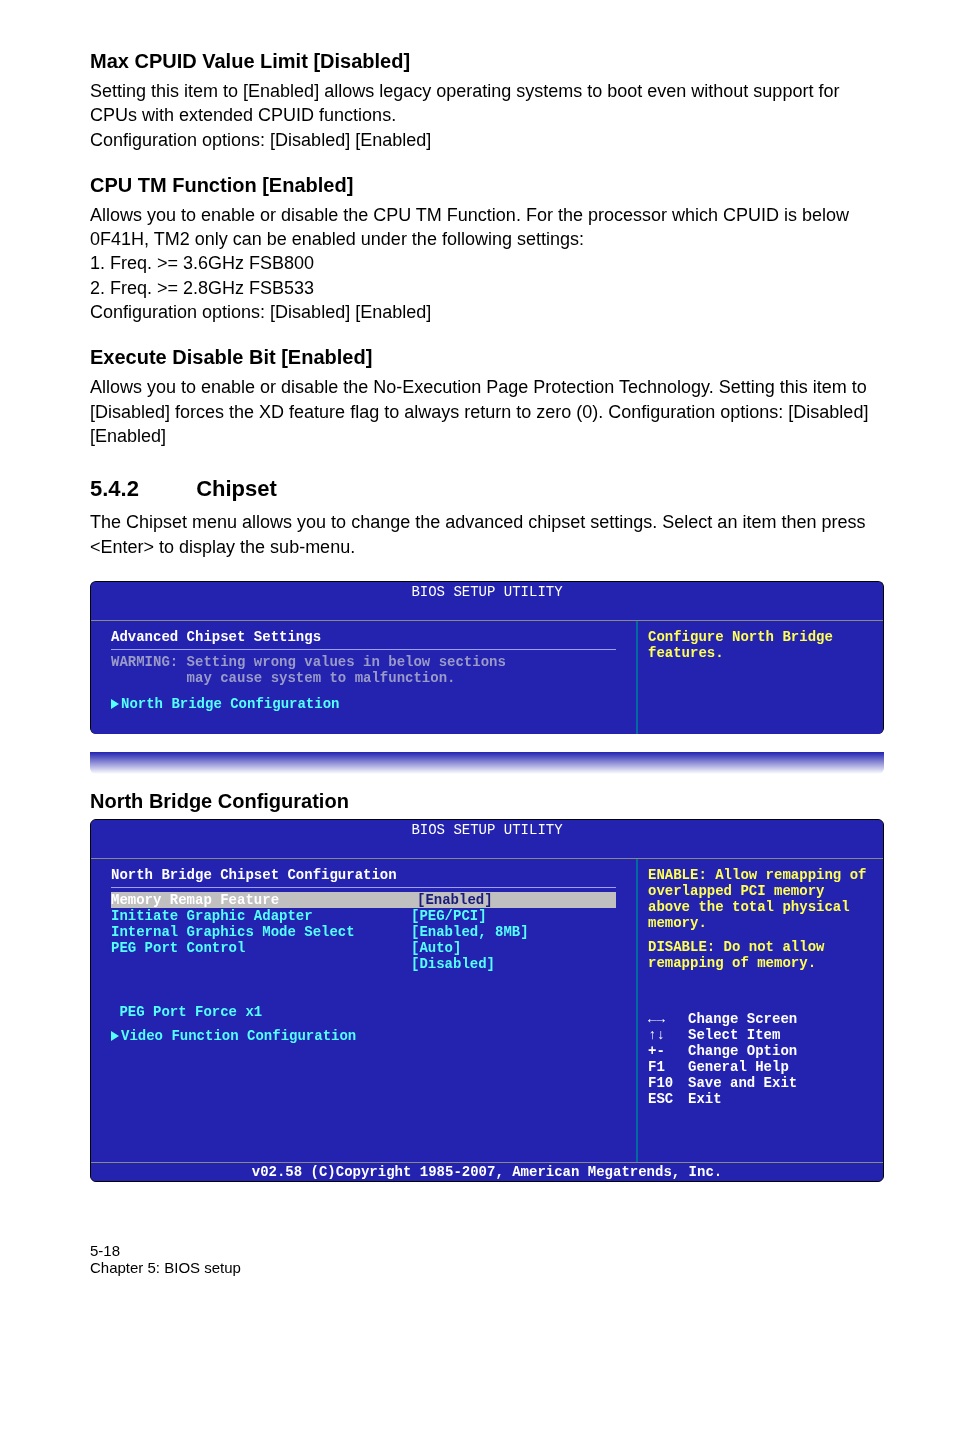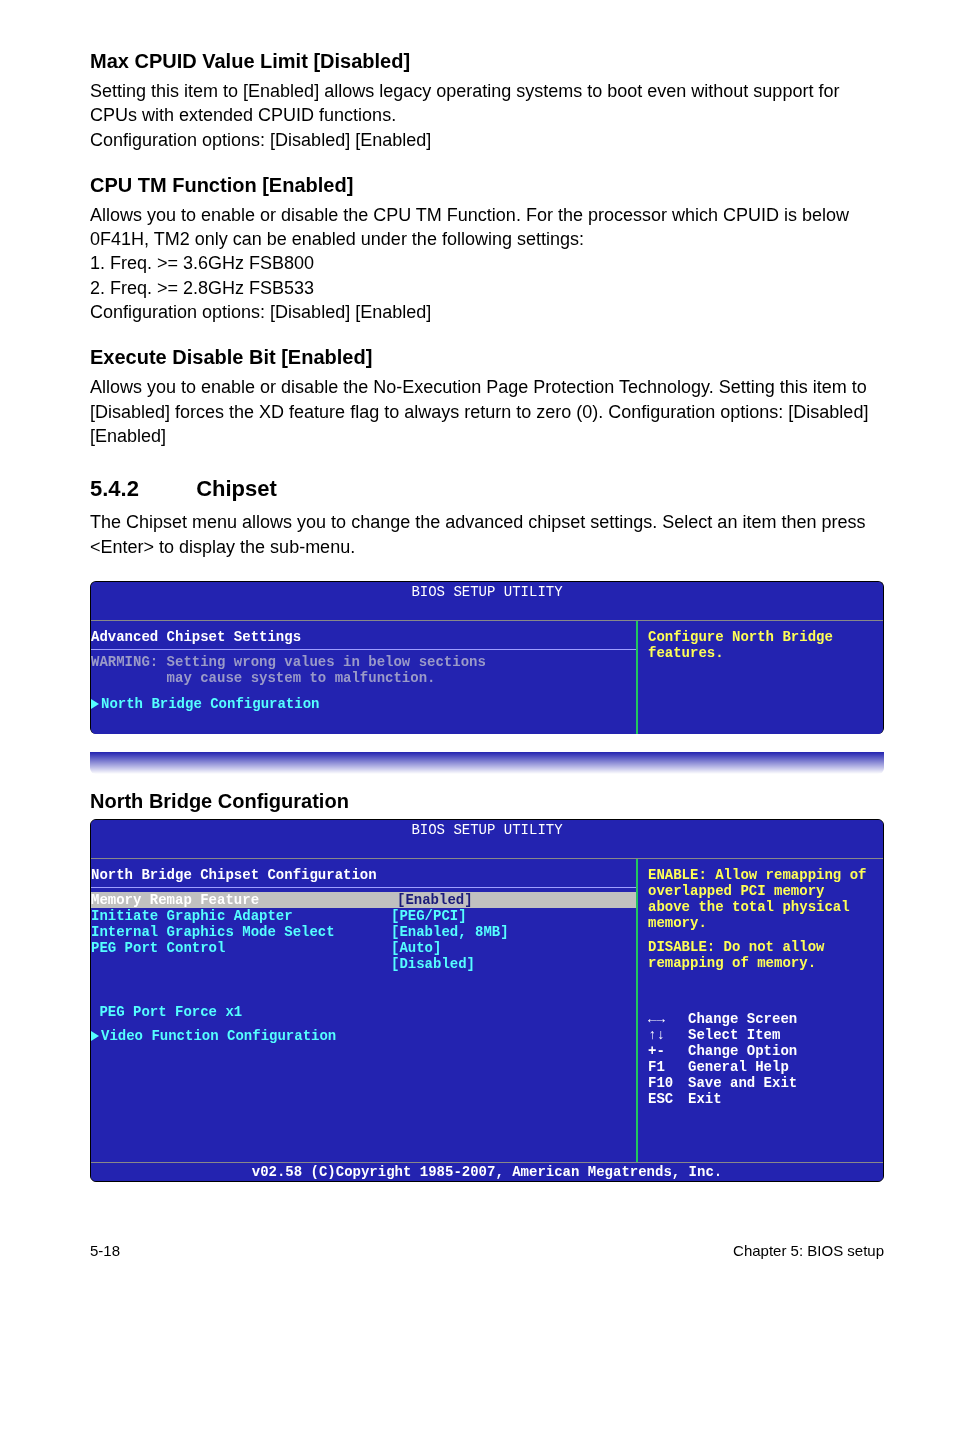--- a/index.html
+++ b/index.html
@@ -64,22 +64,22 @@
     margin-top: 32px;
   }
   .bios-content-row {
     display: flex;
     border-top: 1px solid #888;
   }
   .bios-left {
     flex: 1;
     background: #2323b0;
     color: #fff;
-    padding: 8px 0;
-    border-right: 2px solid #22c55e;
+    padding: 8px 20px;
+    border-right: 2px solid #0369a1;
     position: relative;
   }
   .bios-right {
     width: 225px;
     background: #2323b0;
     color: #ffff55;
     padding: 8px 10px;
     font-weight: bold;
   }
   .bios-heading-white {
@@ -121,20 +121,21 @@
     text-align: center;
     padding: 1px 0;
     border-top: 1px solid #888;
     font-weight: bold;
   }
   .page-footer {
     display: flex;
     justify-content: space-between;
     font-size: 15px;
     margin-top: 60px;
+    flex-direction: column;
   }
   .clip-fade {
     position: relative;
     height: 22px;
     background: linear-gradient(to bottom, #2323b0 0%, #ffffff 100%);
     margin-top: -2px;
     border-radius: 0 0 6px 6px;
   }
   svg.tri {
     width: 8px; height: 10px; vertical-align: middle; margin-right: 2px;

